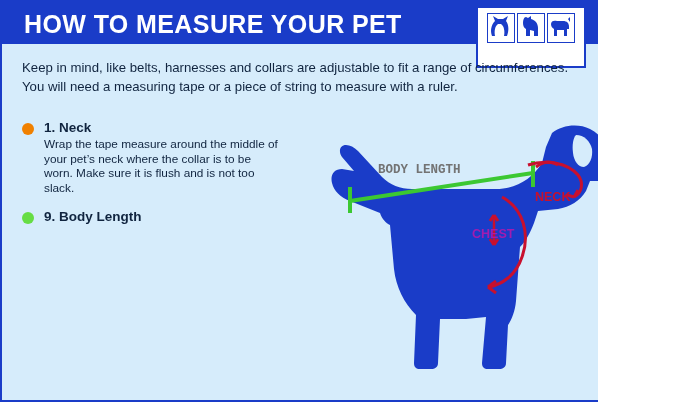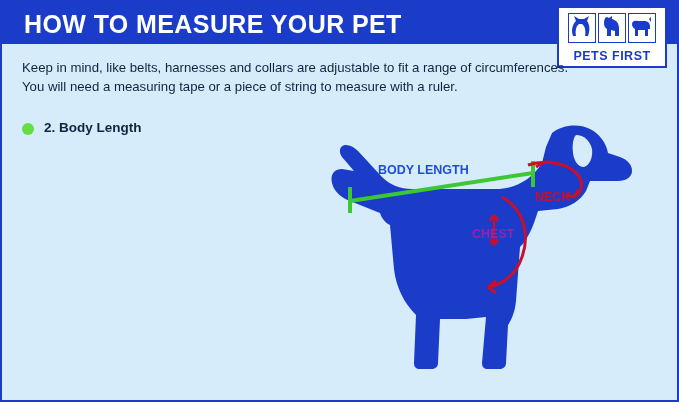--- a/index.html
+++ b/index.html
@@ -5,21 +5,21 @@
   html, body {
     margin: 0;
     padding: 0;
     background: #ffffff;
   }
   body {
     font-family: "Liberation Sans", sans-serif;
   }
   #page {
     position: relative;
-    width: 679px;
+    width: 598px;
     height: 402px;
     background: #d6ecfb;
     overflow: hidden;
     box-sizing: border-box;
   }
   
   #frame {
     position: absolute;
     left: 0; top: 0;
     width: 679px;
@@ -145,21 +145,21 @@
     position: absolute;
     left: 0;
     top: 0;
   }
   .measure-label {
     position: absolute;
     font-size: 12.5px;
     font-weight: bold;
     white-space: nowrap;
   }
-  #label-body-length { color: #1d4ed8; left: 88px; top: 58px; }
+  #label-body-length { color: #737373; left: 88px; top: 58px; font-family: Liberation Mono, monospace; }
   #label-neck { color: #c8102e; left: 245px; top: 85px; text-align: right; }
   #label-chest { color: #a21caf; left: 182px; top: 122px; }
 </style>
 </head>
 <body>
 
 <div id="page">
 
   <div id="header">
     <div id="header-title">HOW TO MEASURE YOUR PET</div>
@@ -176,35 +176,39 @@
         <svg width="25" height="27" viewBox="0 0 25 27">
           <path fill="#1a3cc8" d="M8 3 C6 3 5 6 5 9 C5 12 6 14 8 15 L8 22 L12 22 L12 16 L16 17 L16 22 L20 22 L20 14 C20 9 17 6 13 5 L13 2 L10 4 Z"></path>
         </svg>
       </span>
       <span class="logo-cell">
         <svg width="25" height="27" viewBox="0 0 25 27">
           <path fill="#1a3cc8" d="M3 10 C3 7 6 6 9 7 L15 7 C19 7 21 9 21 13 L21 15 L19 15 L19 22 L16 22 L16 16 L9 16 L9 22 L6 22 L6 15 C4 14 3 12 3 10 Z M20 5 L22 3 L22 8 Z"></path>
         </svg>
       </span>
     </div>
-    <div id="logo-text">PETS FIRST</div>
   </div>
 
   <div id="intro">
     <div>Keep in mind, like belts, harnesses and collars are adjustable to fit a range of circumferences.</div>
     <div>You will need a measuring tape or a piece of string to measure with a ruler.</div>
   </div>
 
   <div id="steps">
 
+    <div class="step">
+      <span class="step-dot" style="background:#f08000"></span>
+      <div class="step-title">1. Neck</div>
+      <div class="step-body">Wrap the tape measure around the middle of your pet’s neck where the collar is to be worn. Make sure it is flush and is not too slack.</div>
+    </div>
 
 
     <div class="step">
       <span class="step-dot" style="background:#66dd44"></span>
-      <div class="step-title">2. Body Length</div>
+      <div class="step-title">9. Body Length</div>
     </div>
 
   </div>
 
   <div id="illustration">
     <svg width="380" height="280" viewBox="0 0 380 280">
 
       <path fill="#1a3cc8" d="
         M262 28
         C272 20 288 18 300 24

